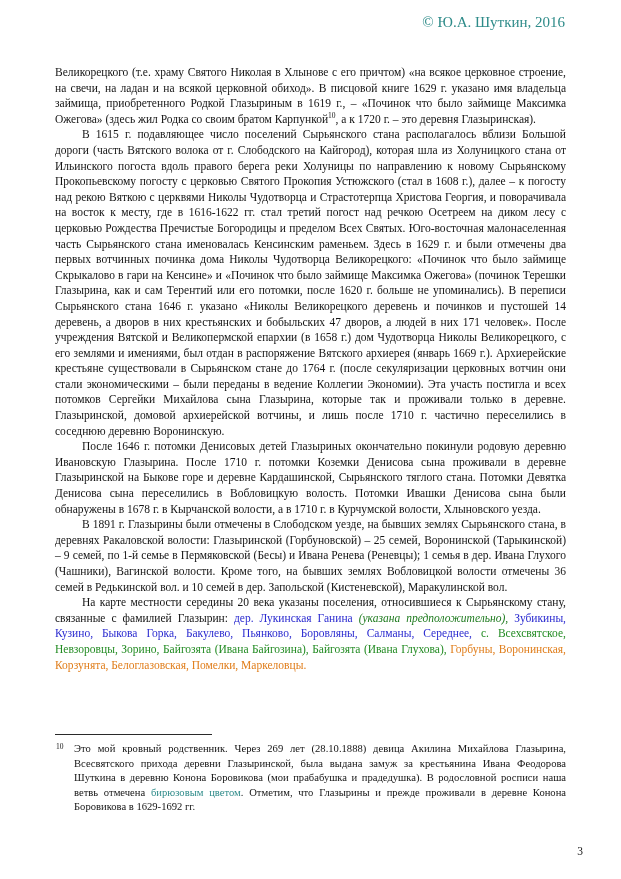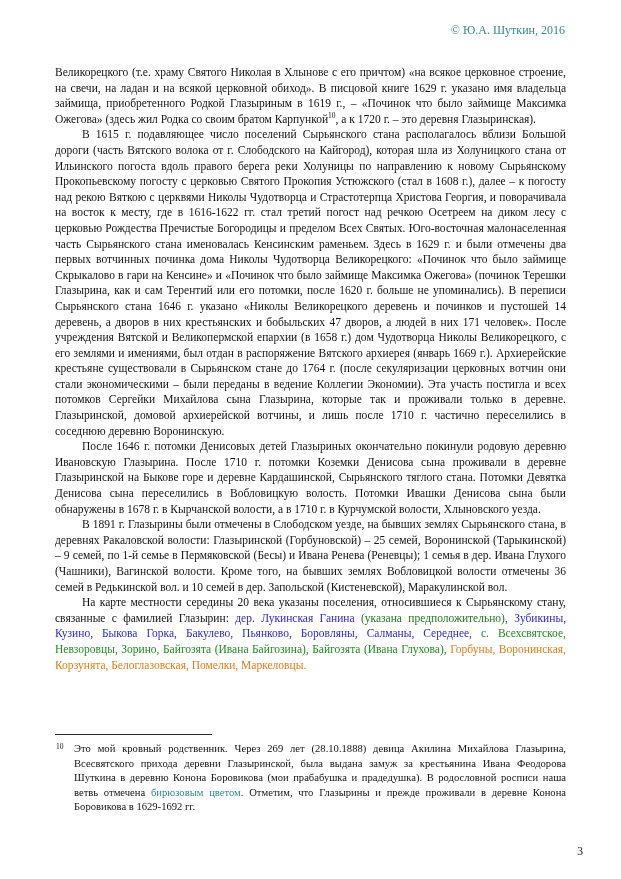--- a/index.html
+++ b/index.html
@@ -5,36 +5,36 @@
   html,body { margin:0; padding:0; background:#ffffff; }
   .page {
     position:relative;
     width:621px; height:879px;
     background:#ffffff;
     font-family:"Liberation Serif", serif;
     color:#141414;
     overflow:hidden;
   }
   .copyright {
-    position:absolute; top:23px; right:56px;
-    font-size:12px;
+    position:absolute; top:14px; right:56px;
+    font-size:15px;
     color:var(--teal,#2e8b89);
   }
   .body-text {
     position:absolute; top:65px; left:55px; width:511px;
     font-size:11.5px; line-height:15.6px;
     text-align:justify;
   }
   .body-text p { margin:0; text-indent:27px; }
   .body-text p.no-indent { text-indent:0; }
   sup.fn-ref {
     font-size:7.5px; line-height:0; vertical-align:super;
   }
   .map-blue   { color:var(--blue,#2b2bd0); }
-  .map-note   { color:var(--green-dark,#1e7a1e); }
+  .map-note   { color:var(--green-dark,#1e7a1e); font-style:italic; }
   .map-green  { color:var(--green,#228b22); }
   .map-orange { color:var(--orange,#e07d1a); }
   .footnote {
     position:absolute; top:734px; left:55px; width:511px;
     font-size:10.6px; line-height:14.6px;
     text-align:justify;
   }
   .fn-rule {
     width:157px; height:0;
     border-top:1.2px solid #2a2a2a;

